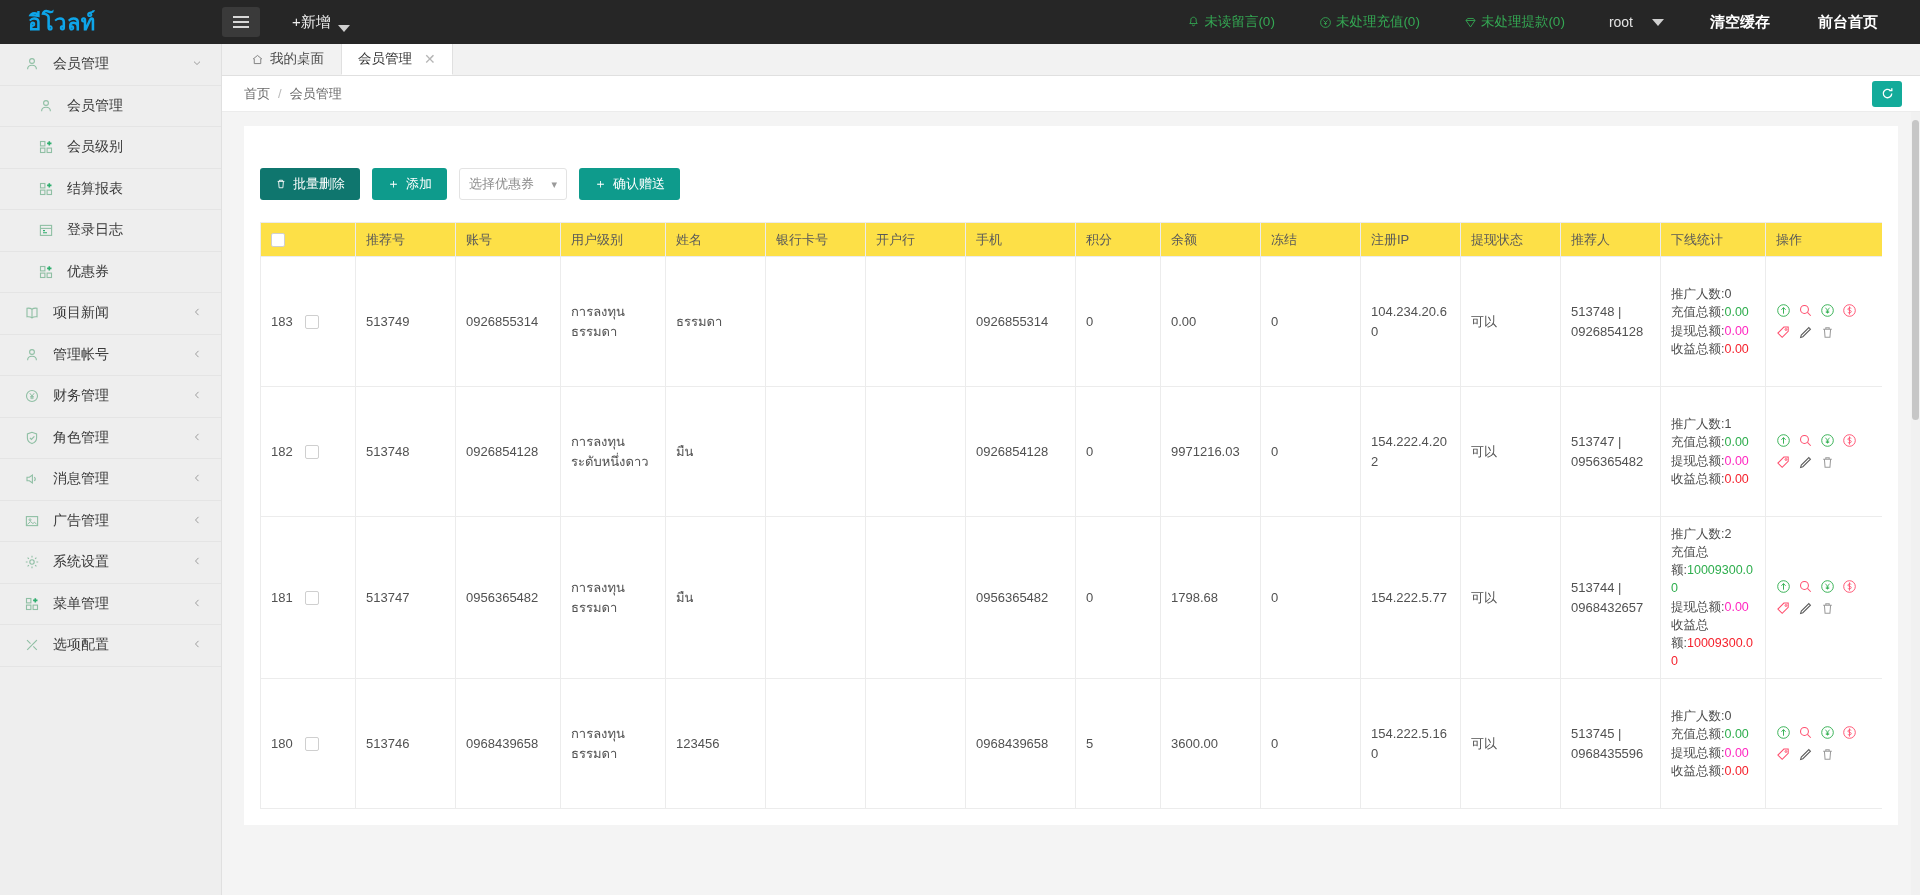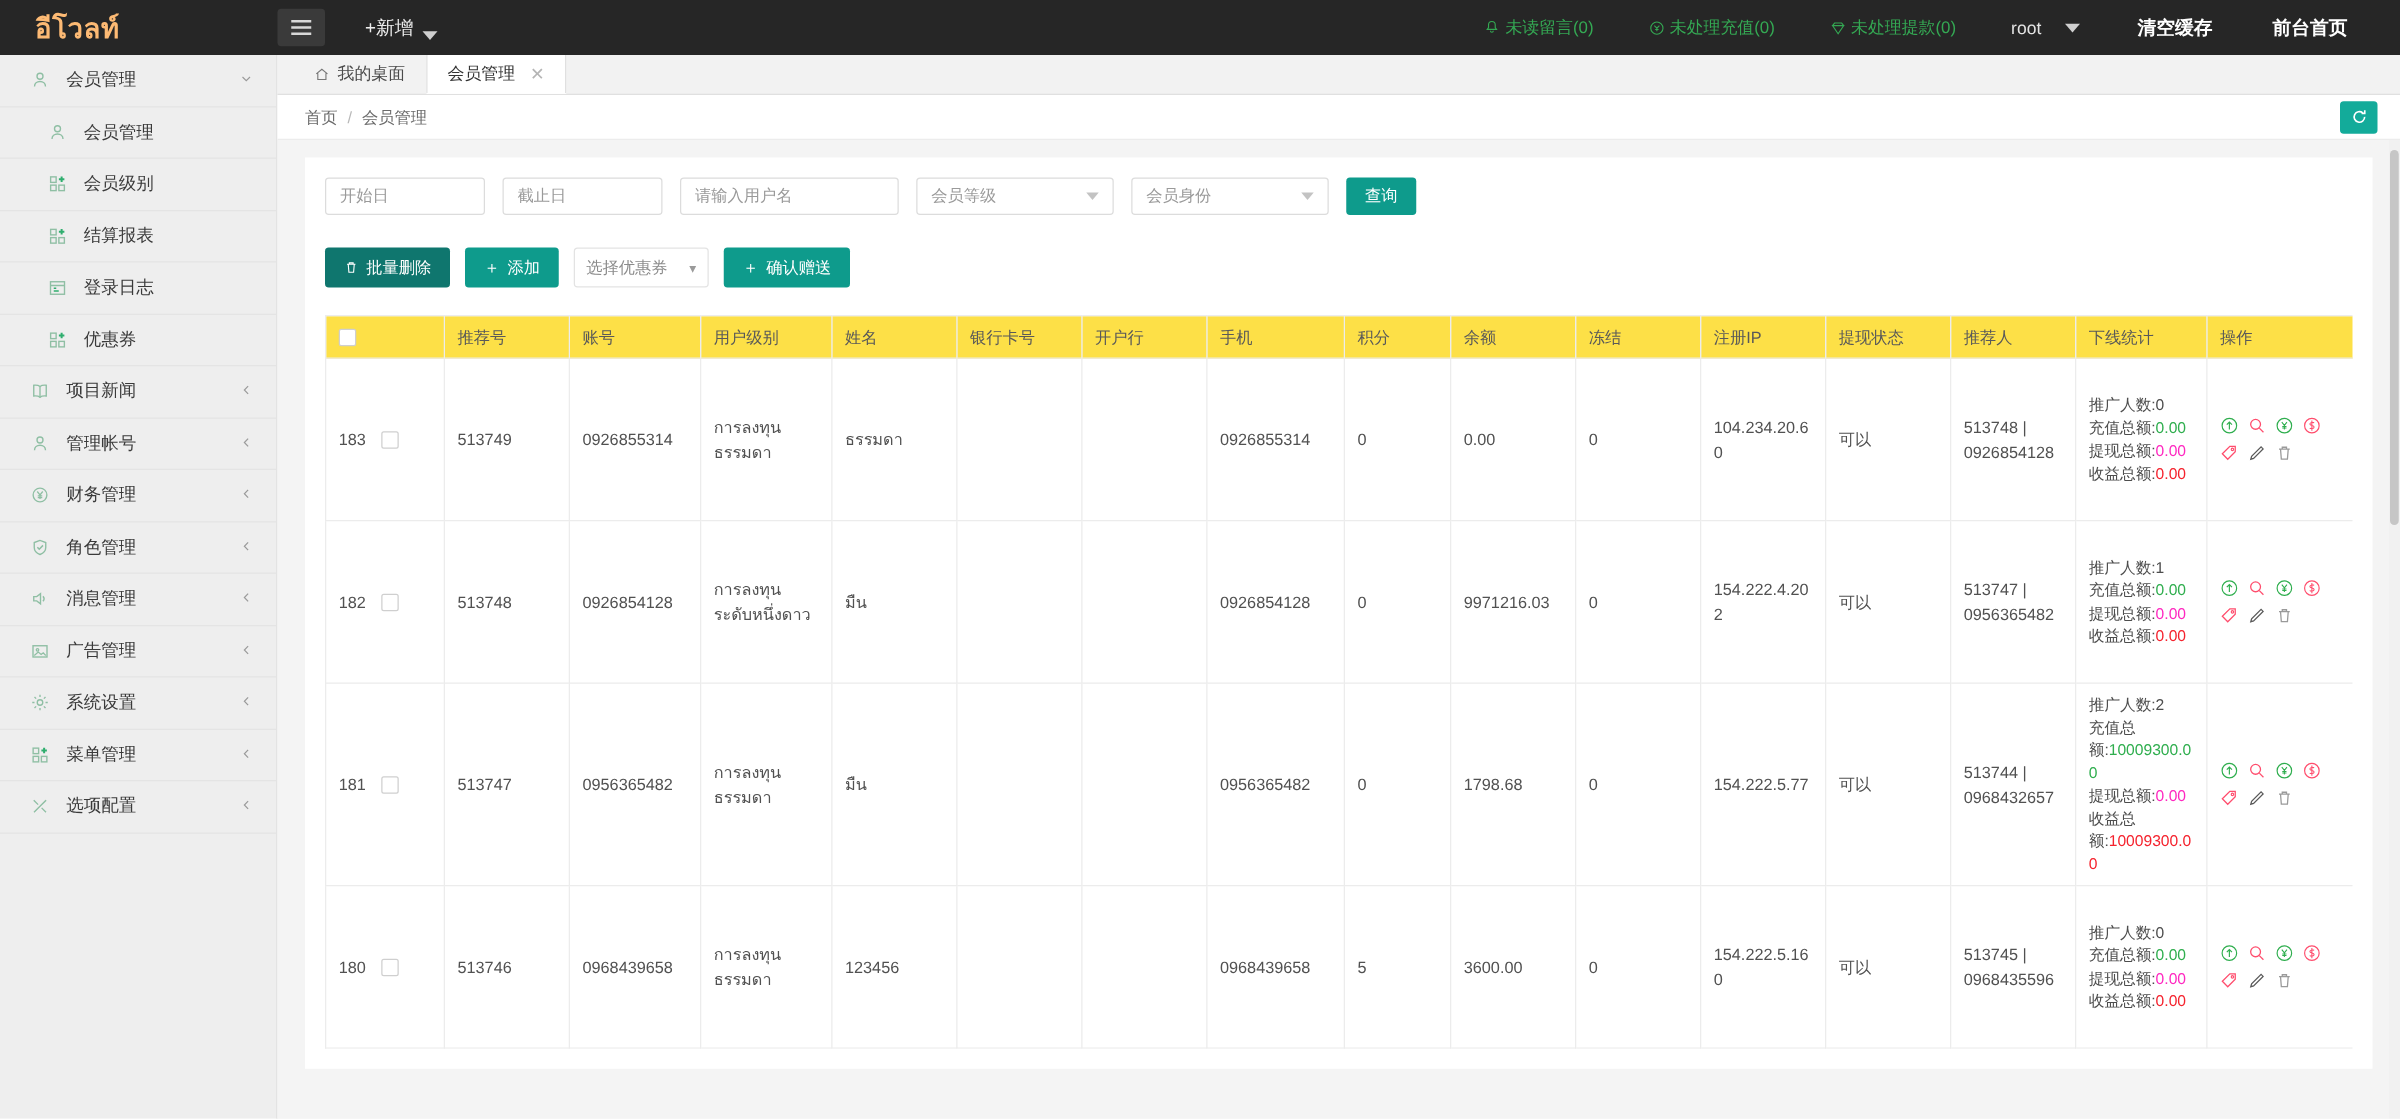--- a/index.html
+++ b/index.html
@@ -16,21 +16,21 @@
   .topbar {
     height: 44px; min-height: 44px;
     background: #262626;
     display: flex; align-items: center;
     color: #d6d6d6;
     position: relative;
   }
   .brand {
     width: 222px; min-width: 222px;
     padding-left: 28px;
-    color: #fdba74;
+    color: #0ea5e9;
     font-size: 22px;
     font-weight: bold;
     letter-spacing: .5px;
     white-space: nowrap;
   }
   .hamburger {
     width: 38px; height: 30px;
     background: #3a3a3a;
     border-radius: 3px;
     display: flex; flex-direction: column;
@@ -545,34 +545,20 @@
           <path d="M12.5 8a4.5 4.5 0 1 1-1.6-3.4" fill="none" stroke="#fff" stroke-width="1.4"></path>
           <path d="M12.6 2.4v2.6h-2.7" fill="none" stroke="#fff" stroke-width="1.4"></path>
         </svg>
       </div>
     </div>
 
     <div class="content">
       <div class="content-inner">
 
         <div class="panel">
-          <div class="filters">
-            <div class="fld w1">开始日</div>
-            <div class="fld w1">截止日</div>
-            <div class="fld w2">请输入用户名</div>
-            <div class="fld sel">
-              <span>会员等级</span>
-              <span class="sel-caret"></span>
-            </div>
-            <div class="fld sel">
-              <span>会员身份</span>
-              <span class="sel-caret"></span>
-            </div>
-            <button class="btn teal">查询</button>
-          </div>
 
           <div class="actions">
             <button class="btn orange tall">
               <svg width="12" height="12" viewBox="0 0 16 16">
                 <path d="M3.5 4.5h9M6 4.5V3h4v1.5M4.8 4.5l.7 8.5h5l.7-8.5" fill="none" stroke="#fff" stroke-width="1.2"></path>
               </svg>
               <span>批量删除</span>
             </button>
             <button class="btn teal tall">
               <span>＋</span>

